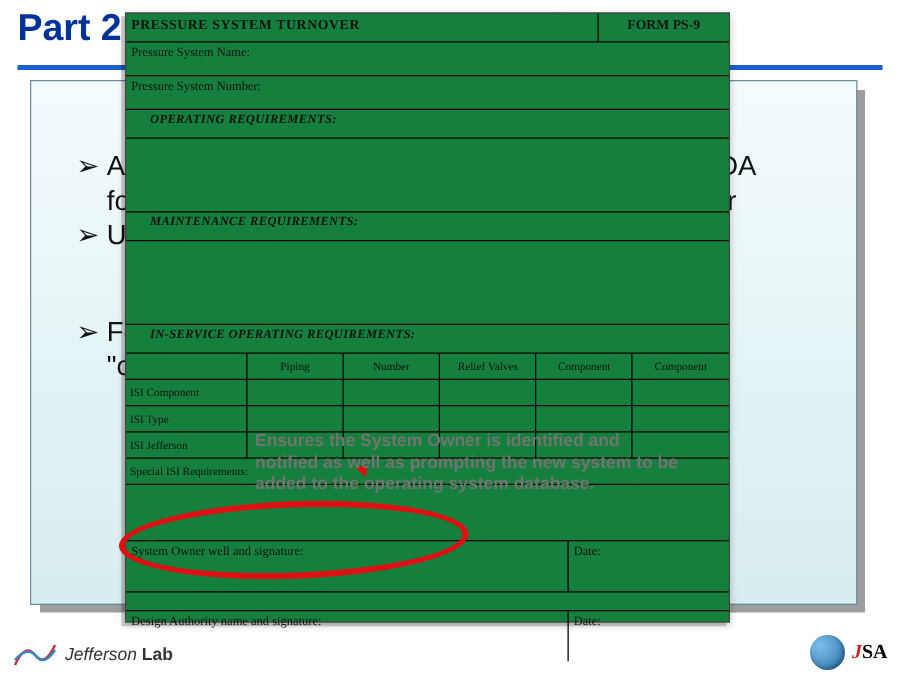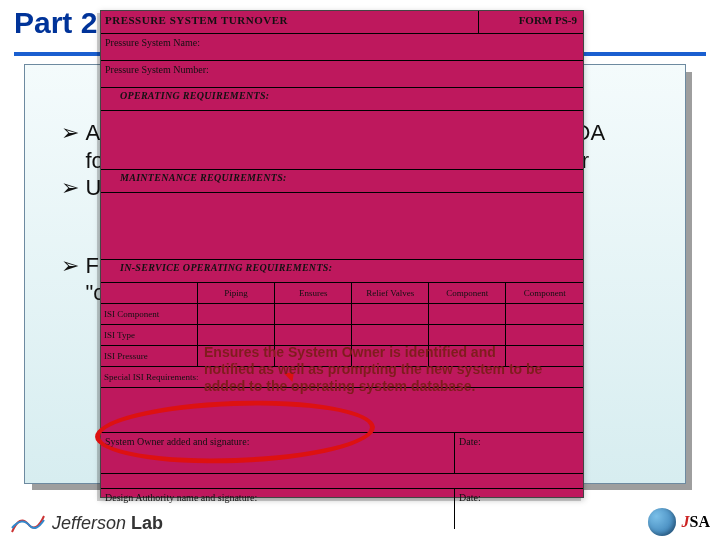--- a/index.html
+++ b/index.html
@@ -84,21 +84,21 @@
     left: -40px;
   }
   .diag::before { bottom: 36px; }
   .diag::after  { bottom: 22px; }
 
   
   .form-wrap {
     position: absolute;
     left: 100px; top: 10px;
     width: 482px; height: 486px;
-    background: #be185d;
+    background: #15803d;
     box-shadow: 0 2px 6px rgba(0,0,0,0.25), -3px 3px 0 rgba(0,0,0,0.18);
     border: 1px solid #444;
   }
   .form {
     position: absolute;
     inset: 0;
     font-family: Georgia, 'Times New Roman', serif;
     color: #111;
     font-size: 10px;
   }
@@ -111,21 +111,21 @@
     flex: 1;
     border-right: 1px solid #000;
     font-weight: bold;
     font-size: 11px;
     letter-spacing: 0.5px;
     padding: 3px 4px;
     white-space: nowrap;
   }
   .frm-title .ft-r {
     width: 92px;
-    text-align: right;
+    text-align: center;
     font-weight: bold;
     font-size: 11px;
     padding: 3px 6px;
   }
   .frm-row {
     height: 22px;
     border-bottom: 1px solid #000;
     padding: 3px 4px;
     white-space: nowrap;
   }
@@ -213,21 +213,21 @@
     transform: rotate(-45deg);
   }
 
   .callout {
     position: absolute;
     left: 204px; top: 344px;
     width: 340px;
     font-family: Arial, sans-serif;
     font-size: 14px;
     font-weight: bold;
-    color: #7f1d1d;
+    color: #737373;
     line-height: 1.2;
   }
 
   
   .footer {
     position: absolute;
     left: 0; bottom: 0;
     width: 720px; height: 36px;
   }
   .logo-left {
@@ -236,21 +236,21 @@
     display: flex;
     align-items: center;
     gap: 6px;
   }
   .jlab-mark {
     width: 36px; height: 26px;
     position: relative;
   }
   .jlab-mark svg { width: 36px; height: 26px; }
   .jlab-text {
-    font-size: 18px;
+    font-size: 14px;
     color: #333;
   }
   .jlab-text .jef { font-style: italic; }
   .jlab-text .lab { font-weight: bold; }
   .logo-right {
     position: absolute;
     right: 10px; bottom: 4px;
     display: flex;
     align-items: center;
     gap: 6px;
@@ -326,21 +326,21 @@
       <div class="frm-section">OPERATING REQUIREMENTS:</div>
       <div class="frm-block" style="height:58px"></div>
       <div class="frm-section">MAINTENANCE REQUIREMENTS:</div>
       <div class="frm-block" style="height:66px"></div>
       <div class="frm-section">IN-SERVICE OPERATING REQUIREMENTS:</div>
       <table class="frm-table">
         <thead>
           <tr>
             <th></th>
             <th>Piping</th>
-            <th>Ensures</th>
+            <th>Number</th>
             <th>Relief Valves</th>
             <th>Component</th>
             <th>Component</th>
           </tr>
         </thead>
         <tbody>
           <tr>
             <td>ISI Component</td>
               <td></td>
               <td></td>
@@ -350,35 +350,35 @@
           </tr>
           <tr>
             <td>ISI Type</td>
               <td></td>
               <td></td>
               <td></td>
               <td></td>
               <td></td>
           </tr>
           <tr>
-            <td>ISI Pressure</td>
+            <td>ISI Jefferson</td>
               <td></td>
               <td></td>
               <td></td>
               <td></td>
               <td></td>
           </tr>
           <tr>
             <td colspan="6" style="text-align:left">Special ISI Requirements:</td>
           </tr>
         </tbody>
       </table>
       <div class="gap"></div>
       <div class="frm-sig" style="border-top:1px solid #000; border-bottom:1px solid #000">
-        <div class="sg-l">System Owner added and signature:</div>
+        <div class="sg-l">System Owner well and signature:</div>
         <div class="sg-r">Date:</div>
       </div>
       <div style="height:14px"></div>
       <div class="frm-sig" style="border-top:1px solid #000">
         <div class="sg-l">Design Authority name and signature:</div>
         <div class="sg-r">Date:</div>
       </div>
     </div>
 
     <div class="oval"></div>

